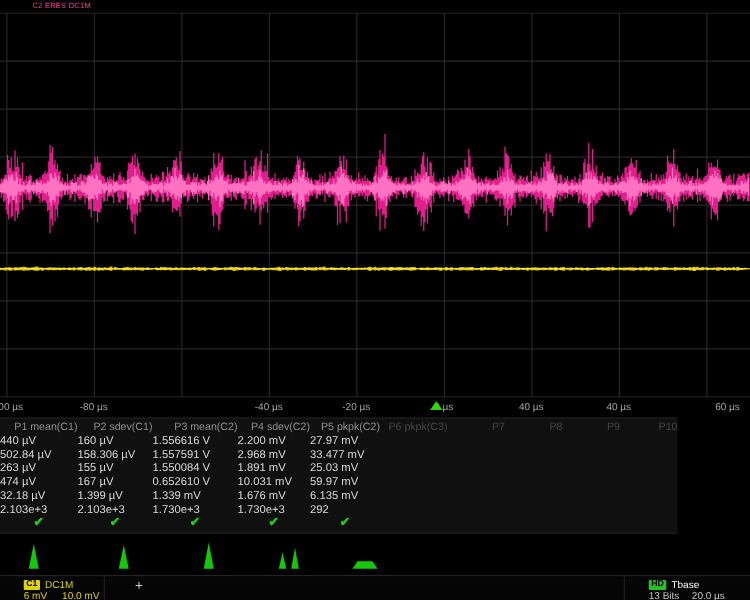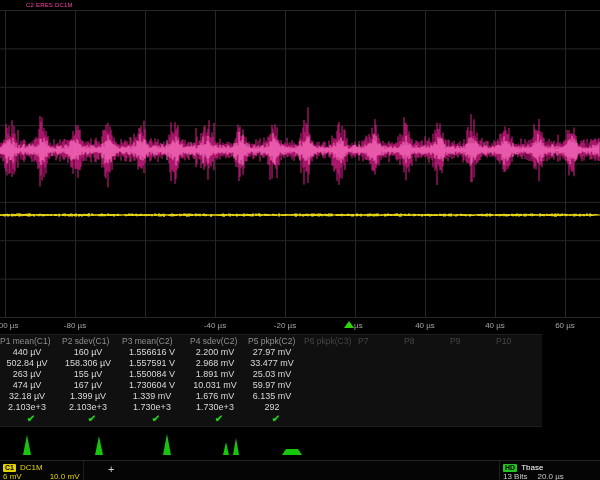--- a/index.html
+++ b/index.html
@@ -14,31 +14,31 @@
   .wave{fill:none;}
   
   #axis-labels{position:absolute;left:0;top:320px;width:600px;height:12px;}
   .tick{position:absolute;top:1px;transform:translateX(-50%);font-size:8px;color:#a6a6a6;white-space:nowrap;}
   #trigger-marker{position:absolute;left:344px;top:321px;width:0;height:0;
     border-left:5px solid transparent;border-right:5px solid transparent;border-bottom:7px solid #2fd40f;}
   
   #measure-table{position:absolute;left:0;top:334px;display:grid;background:rgba(17,17,17,.96);
     border-top:1px solid #1e1e1e;border-bottom:1px solid #1e1e1e;}
   .mcell{height:11px;line-height:11px;font-size:9px;overflow:hidden;white-space:nowrap;}
-  .mhead{color:#8f8f8f;text-align:left;height:12px;line-height:12px;font-size:8.5px;}
+  .mhead{color:#8f8f8f;text-align:right;height:12px;line-height:12px;font-size:8.5px;}
   .mhead.dim{color:#464646;}
-  .mval{color:#d9d9d9;text-align:center;padding-right:8px;}
+  .mval{color:#d9d9d9;text-align:left;padding-right:8px;}
   .mstat{color:#1fd11f;text-align:center;height:13px;line-height:12px;font-size:10px;font-weight:bold;}
   
   #histicons{position:absolute;left:0;top:428px;width:600px;height:30px;}
   .histicon{position:absolute;top:2px;}
   .histicon polygon{fill:#15c60c;}
   
   #footer{position:absolute;left:0;top:460px;width:600px;height:20px;background:#050505;border-top:1px solid #232323;}
-  .chbox{position:absolute;top:0;height:20px;box-sizing:border-box;padding:2px 3px;}
+  .chbox{position:absolute;top:0;height:20px;box-sizing:border-box;padding:2px 19px;}
   .chrow{display:flex;align-items:center;gap:4px;height:9px;font-size:8px;white-space:nowrap;}
   .badge{font-size:7px;font-weight:bold;color:#000;padding:0 2px;border-radius:1px;line-height:8px;}
   #c1-box{left:0;width:84px;border-right:1px solid #1d1d1d;}
   #c1-badge{background:#e3d400;}
   #c1-box .chtext{color:#e3d400;}
   #c2-box{left:86px;width:90px;border-right:1px solid #1d1d1d;}
   #c2-badge{background:#ff2fa6;}
   #c2-box .chtext{color:#ff2fa6;}
   #tbase-box{left:499px;width:86px;border-left:1px solid #1d1d1d;}
   #hd-badge{background:#21c421;}
@@ -84,21 +84,21 @@
 
   <div id="axis-labels">
       <span class="tick" style="left: 5px;">-100 µs</span>
       <span class="tick" style="left: 75px;">-80 µs</span>
       <span class="tick" style="left: 145px; margin-top: 24px;">-60 µs</span>
       <span class="tick" style="left: 215px;">-40 µs</span>
       <span class="tick" style="left: 285px;">-20 µs</span>
       <span class="tick" style="left: 355px;">0 µs</span>
       <span class="tick" style="left: 425px;">40 µs</span>
       <span class="tick" style="left: 495px;">40 µs</span>
-      <span class="tick" style="left: 565px;">60 µs</span>
+      <span class="tick" style="left: 582px;">60 µs</span>
     </div>
   <div id="trigger-marker"></div>
 
   <div id="measure-table" style="grid-template-columns: 62px 60px 68px 58px 56px 54px 46px 46px 46px 46px;">
       <div class="mcell mhead">P1 mean(C1)</div>
       <div class="mcell mhead">P2 sdev(C1)</div>
       <div class="mcell mhead">P3 mean(C2)</div>
       <div class="mcell mhead">P4 sdev(C2)</div>
       <div class="mcell mhead">P5 pkpk(C2)</div>
       <div class="mcell mhead dim">P6 pkpk(C3)</div>
@@ -131,21 +131,21 @@
       <div class="mcell mval">1.550084 V</div>
       <div class="mcell mval">1.891 mV</div>
       <div class="mcell mval">25.03 mV</div>
       <div class="mcell mval"></div>
       <div class="mcell mval"></div>
       <div class="mcell mval"></div>
       <div class="mcell mval"></div>
       <div class="mcell mval"></div>
       <div class="mcell mval">474 µV</div>
       <div class="mcell mval">167 µV</div>
-      <div class="mcell mval">1.730604 V</div>
+      <div class="mcell mval">0.652610 V</div>
       <div class="mcell mval">10.031 mV</div>
       <div class="mcell mval">59.97 mV</div>
       <div class="mcell mval"></div>
       <div class="mcell mval"></div>
       <div class="mcell mval"></div>
       <div class="mcell mval"></div>
       <div class="mcell mval"></div>
       <div class="mcell mval">32.18 µV</div>
       <div class="mcell mval">1.399 µV</div>
       <div class="mcell mval">1.339 mV</div>
@@ -197,21 +197,21 @@
     </div>
 
   <div id="footer">
     <div id="c1-box" class="chbox">
       <div class="chrow">
         <span id="c1-badge" class="badge">C1</span>
         <span class="chtext">DC1M</span>
       </div>
       <div class="chrow">
         <span class="chtext">6 mV</span>
-        <span class="chtext" style="margin-left:24px">10.0 mV</span>
+        <span class="chtext" style="margin-left:8px">10.0 mV</span>
       </div>
     </div>
     <div id="tbase-box" class="chbox">
       <div class="chrow">
         <span id="hd-badge" class="badge">HD</span>
         <span class="chtext">Tbase</span>
       </div>
       <div class="chrow">
         <span class="chsub">13 Bits</span>
         <span class="chsub" style="margin-left:6px">20.0 µs</span>

